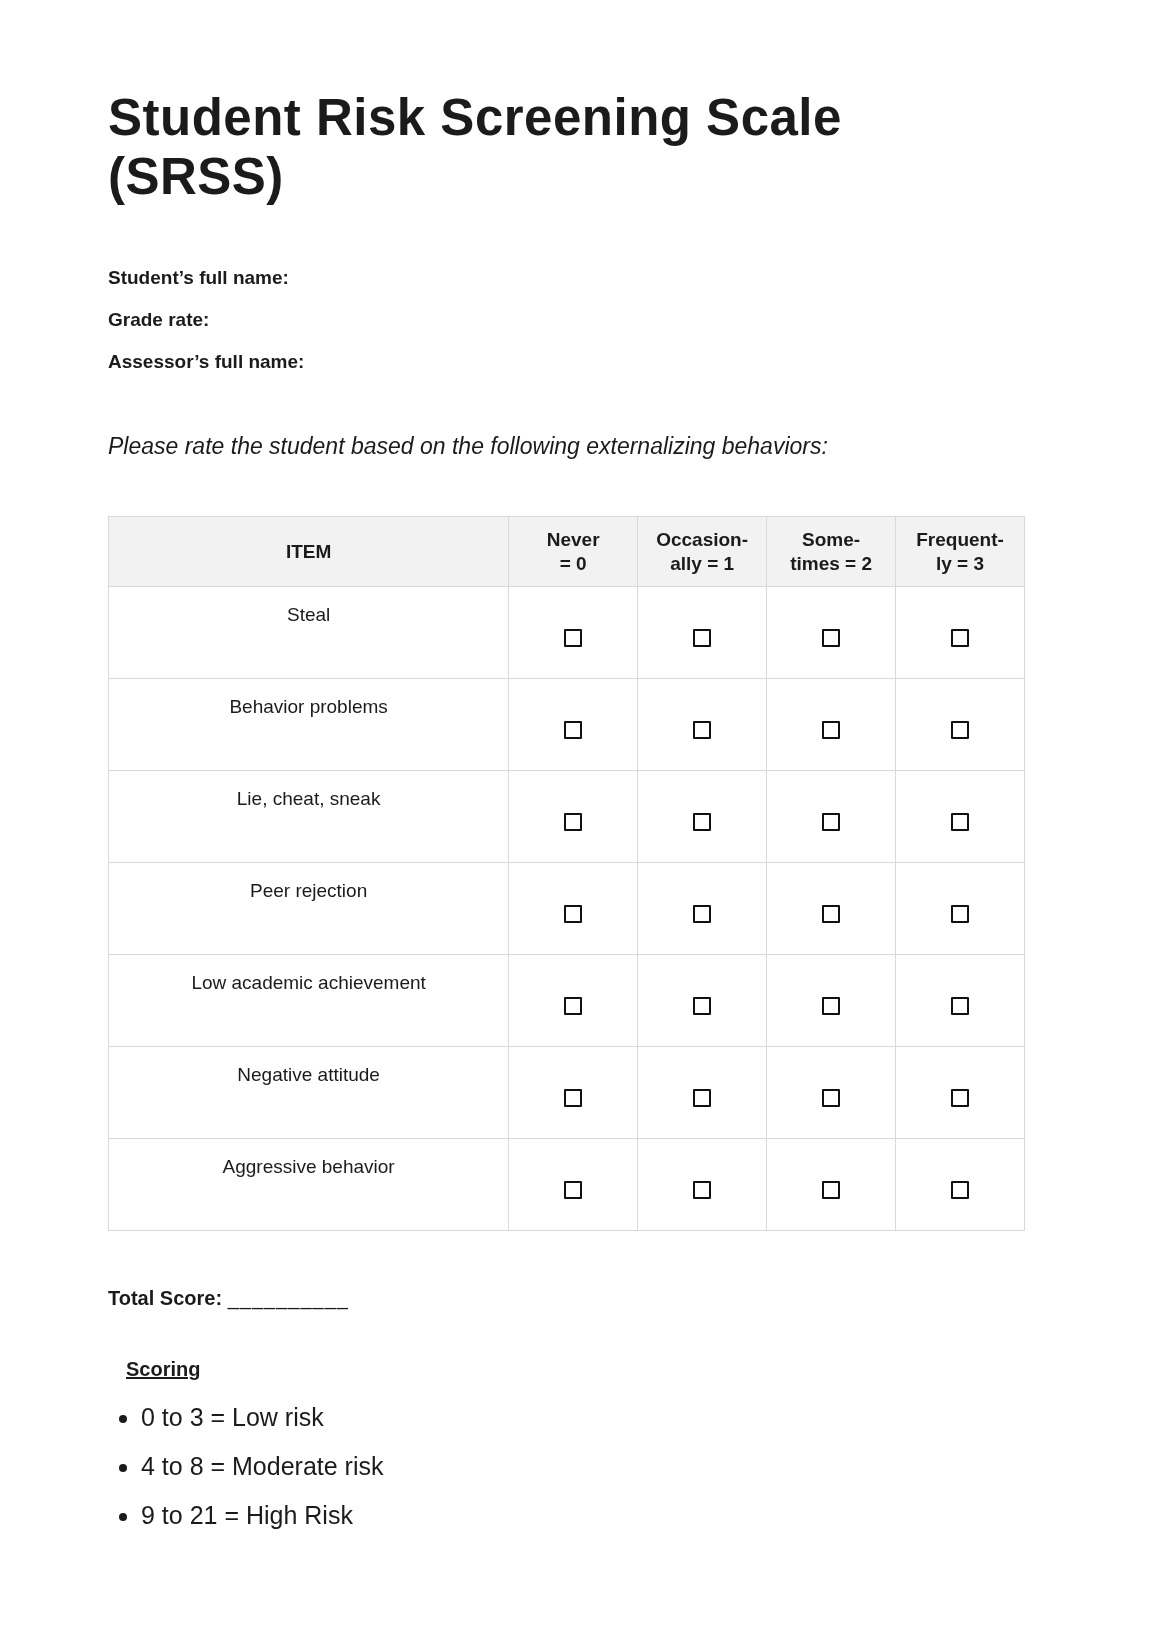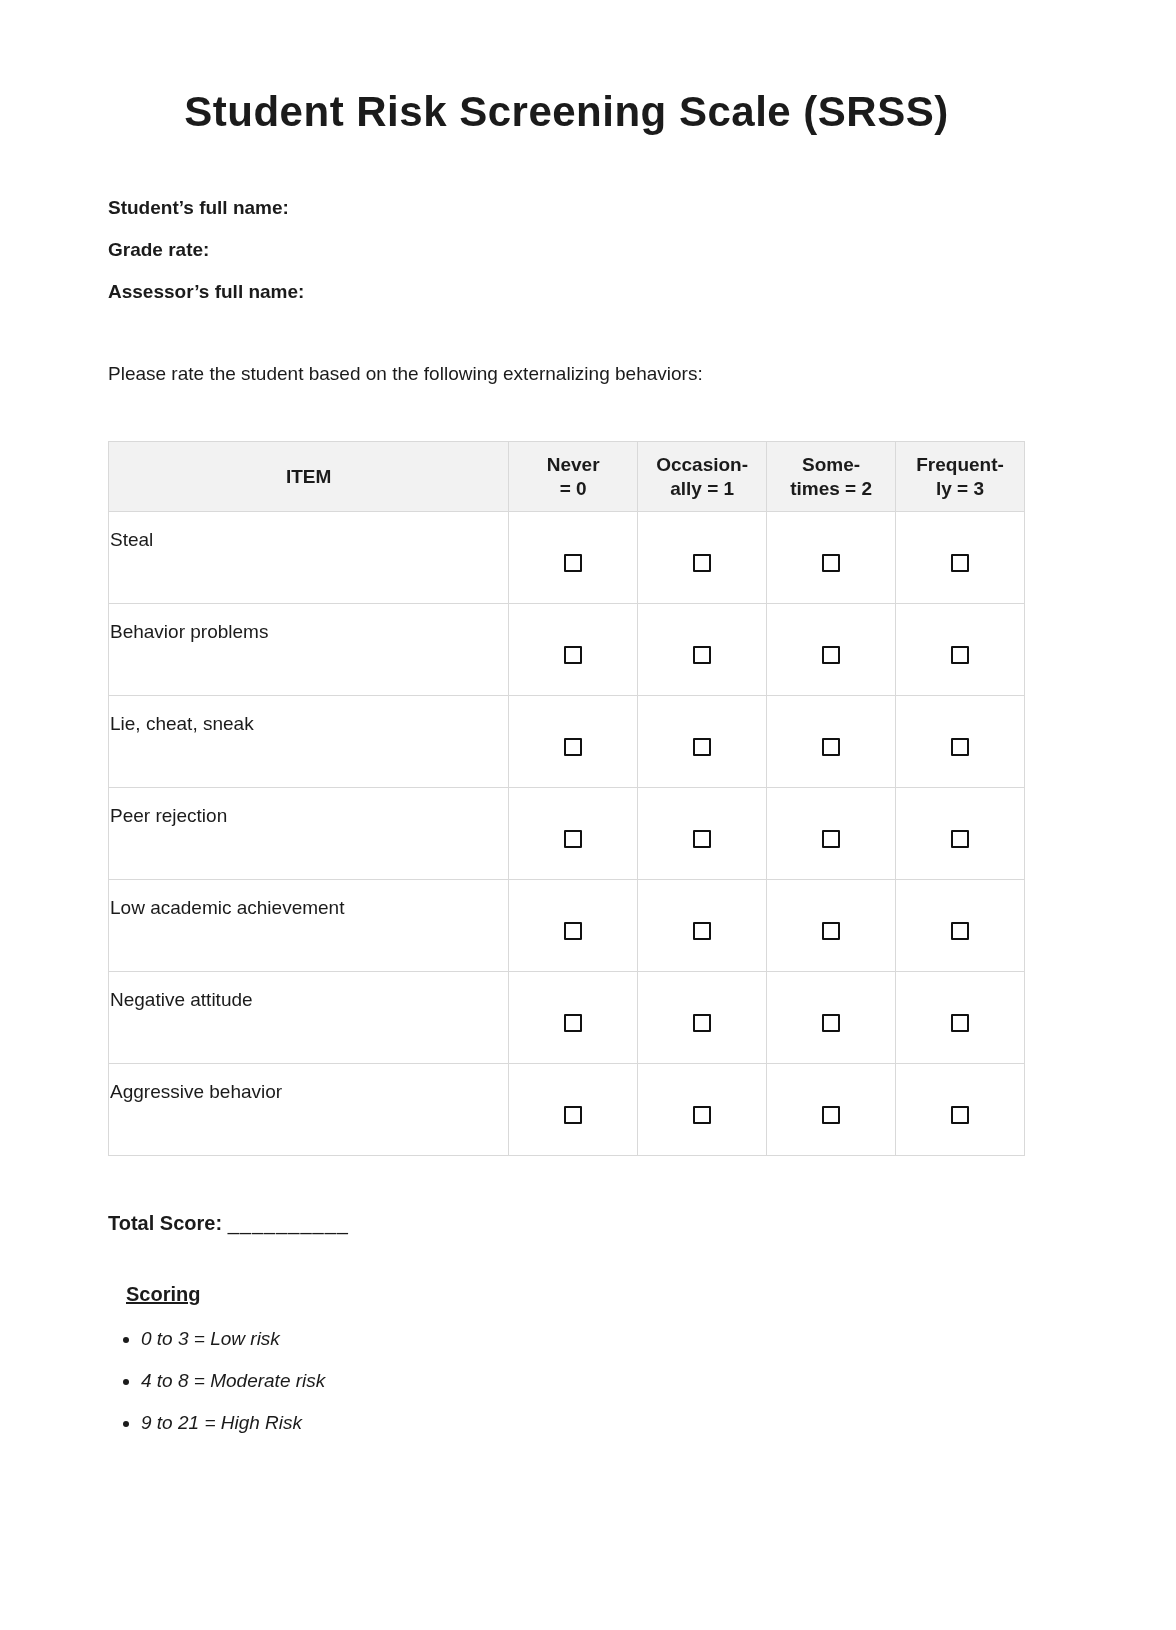--- a/index.html
+++ b/index.html
@@ -15,36 +15,37 @@
     min-height: 1630px;
     background: #ffffff;
     position: relative;
   }
   .content {
     margin-left: 108px;
     width: 917px;
     padding-top: 88px;
   }
   .doc-title {
-    text-align: center;
-    font-size: 42px;
+    text-align: left;
+    font-size: 51px;
     font-weight: bold;
     margin: 0 0 62px 0;
     letter-spacing: 0.5px;
   }
   .field-line {
     font-size: 19px;
     font-weight: bold;
     margin: 0 0 23px 0;
     line-height: 1;
   }
   .instruction {
-    font-size: 19px;
+    font-size: 23px;
     font-weight: normal;
     margin: 62px 0 0 0;
+    font-style: italic;
   }
   table.rating-table {
     border-collapse: collapse;
     width: 917px;
     margin-top: 56px;
     table-layout: fixed;
   }
   table.rating-table th,
   table.rating-table td {
     border: 1px solid #d9d9d9;
@@ -58,21 +59,21 @@
     vertical-align: middle;
     white-space: pre-line;
     line-height: 1.25;
     padding: 6px 4px;
   }
   th.col-item { width: 388px; }
   th.col-opt  { width: 125px; }
   td.item-cell {
     height: 92px;
     vertical-align: top;
-    text-align: left;
+    text-align: center;
     font-size: 19px;
     padding-top: 17px;
   }
   td.cb-cell {
     text-align: center;
     vertical-align: middle;
   }
   .checkbox {
     display: inline-block;
     width: 18px;
@@ -92,22 +93,21 @@
   .scoring-heading {
     margin-top: 48px;
     font-size: 20px;
     font-weight: bold;
     text-decoration: underline;
     margin-left: 18px;
   }
   ul.scoring-list {
     margin: 22px 0 0 0;
     padding-left: 33px;
-    font-size: 19px;
-    font-style: italic;
+    font-size: 25px;
   }
   ul.scoring-list li {
     margin-bottom: 20px;
   }
 </style>
 </head>
 <body>
 
 <div class="page">
   <div class="content">

